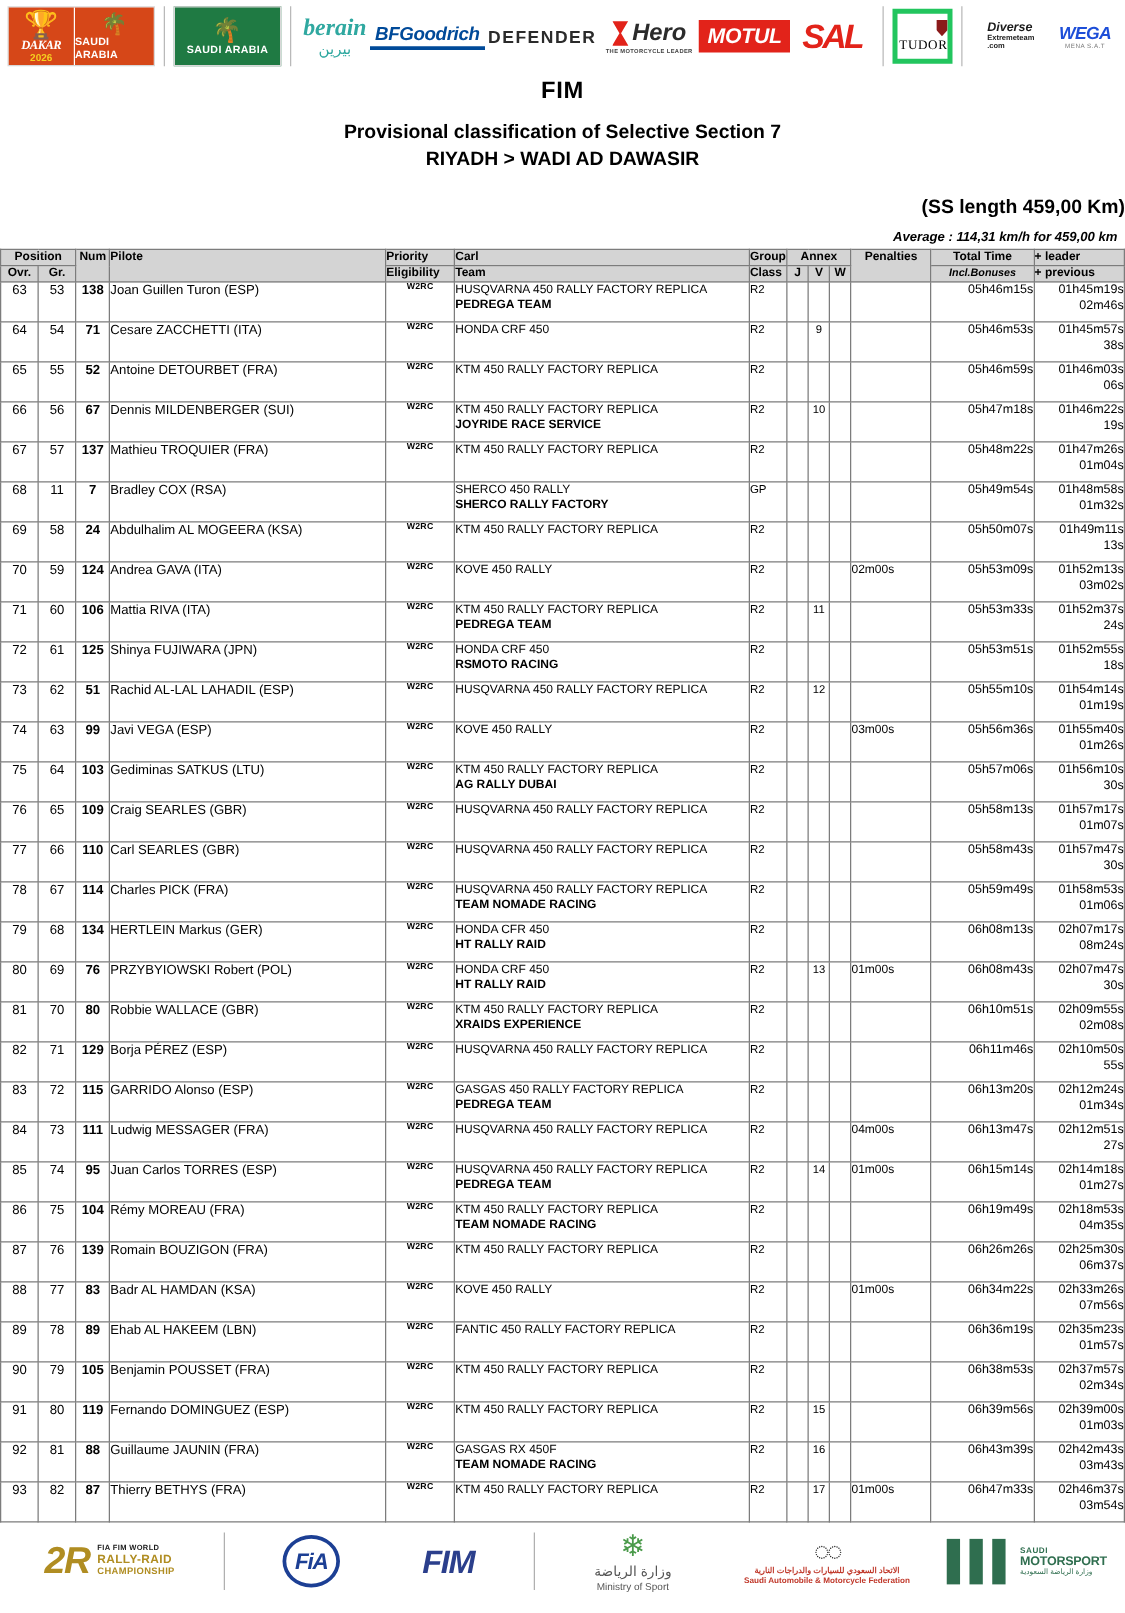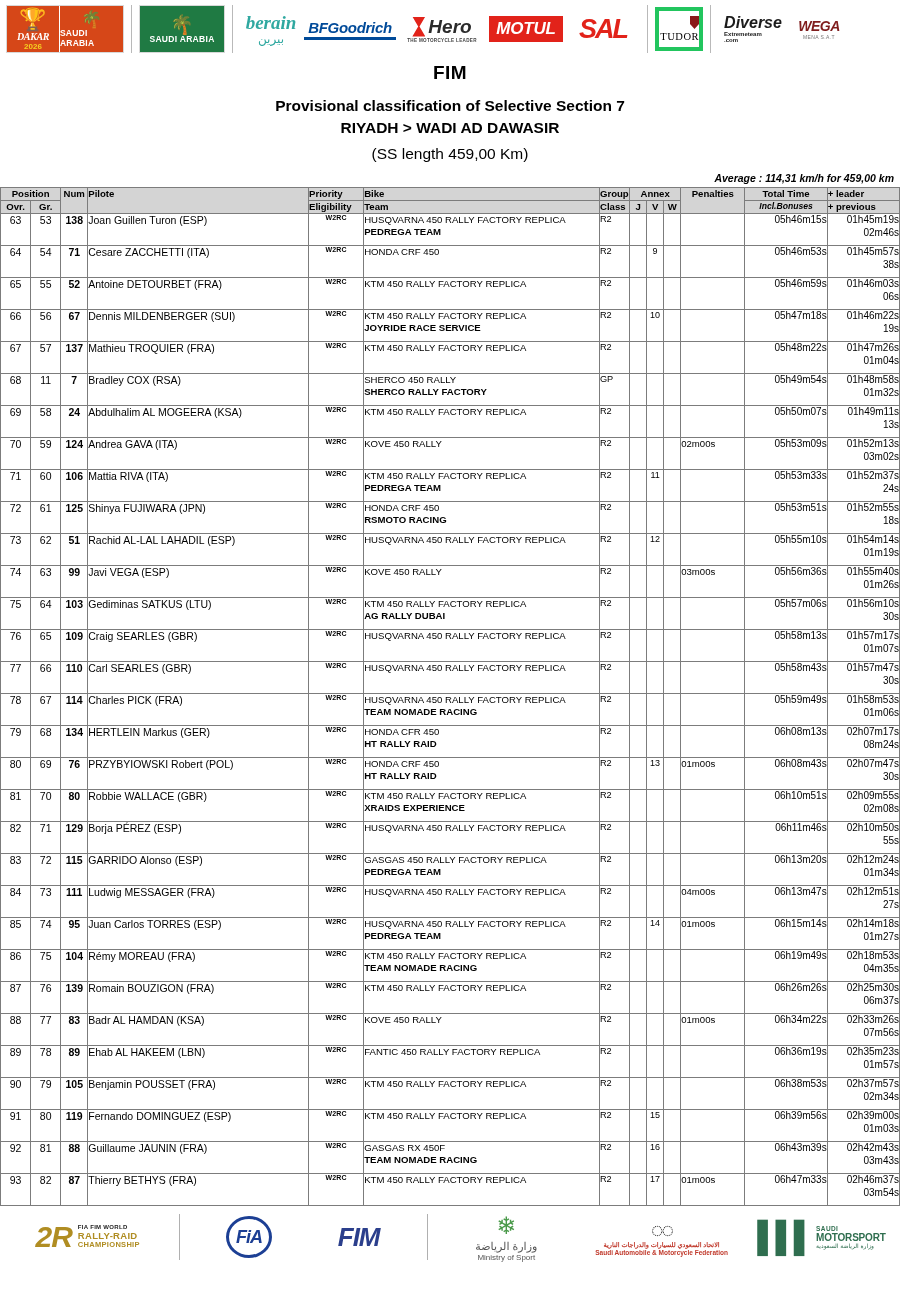--- a/index.html
+++ b/index.html
@@ -104,34 +104,34 @@
   .sal { color:#e2231a; font-weight:bold; font-style:italic; font-size:27px; letter-spacing:-2px; }
 
   .tudor {
     width:48px; height:44px; border:4px solid #22c55e; display:flex;
     flex-direction:column; align-items:flex-end; justify-content:center;
   }
   .tudor .shield { width:9px; height:13px; background:#8b1a1a; clip-path: polygon(0 0,100% 0,100% 62%,50% 100%,0 62%); }
   .tudor .t { font-family:"Liberation Serif", serif; font-size:10.5px; letter-spacing:.5px; margin-top:2px; }
 
   .diverse { line-height:1.0; }
-  .diverse .d1 { font-weight:bold; font-size:16px; font-style:italic; color:#1b1b1b; }
+  .diverse .d1 { font-weight:bold; font-size:10px; font-style:italic; color:#1b1b1b; }
   .diverse .d2 { font-size:6px; font-weight:bold; color:#1b1b1b; }
   .diverse .d3 { font-size:6px; font-weight:bold; color:#1b1b1b; }
 
   .wega { text-align:center; }
-  .wega .w1 { color:#7f1d1d; font-weight:bold; font-size:14px; font-style:italic; letter-spacing:-.5px; }
+  .wega .w1 { color:#1d4ed8; font-weight:bold; font-size:14px; font-style:italic; letter-spacing:-.5px; }
   .wega .w2 { font-size:5px; color:#777; letter-spacing:.4px; }
 
   
   .title-block { text-align:center; }
   .t-fim { font-size: 19px; font-weight: bold; margin-top: 6px; letter-spacing: .5px; }
   .t-prov { font-size: 15.5px; font-weight: bold; margin-top: 13px; }
   .t-route { font-size: 15.5px; font-weight: bold; margin-top: 4px; }
-  .t-ss { font-size: 15.5px; font-weight: normal; margin-top: 8px; }
+  .t-ss { font-size: 15.5px; font-weight: bold; margin-top: 20px; text-align: right; }
   .avg-line {
     text-align: right; font-size: 10.5px; font-weight: bold; font-style: italic;
     padding-right: 6px; margin-top: 9px; margin-bottom: 3px;
   }
 
   
   table.cls {
     width: 900px;
     border-collapse: collapse;
     table-layout: fixed;
@@ -264,20 +264,23 @@
     </div>
   </div>
 
   <div class="sp-cell bfg" style="width:96px;">
     <div style="width:92px;">
       <div class="t">BFGoodrich</div>
       <div class="u"></div>
     </div>
   </div>
 
+  <div class="sp-cell defender" style="width:102px;">
+    <span>DEFENDER</span>
+  </div>
 
   <div class="sp-cell hero" style="width:88px;">
     <div>
       <div class="row">
         <div class="mark"></div>
         <div class="nm">Hero</div>
       </div>
       <div class="sub">THE MOTORCYCLE LEADER</div>
     </div>
   </div>
@@ -341,21 +344,21 @@
     <col class="c-pen">
       <col class="c-tot">
       <col class="c-led">
   </colgroup>
   <thead>
     <tr>
       <th class="ctr" colspan="2">Position</th>
       <th rowspan="2" style="text-align:center;">Num</th>
       <th rowspan="2" style="vertical-align:top;margin-left:36px;">Pilote</th>
       <th>Priority</th>
-      <th>Bike</th>
+      <th>Carl</th>
       <th>Group</th>
       <th class="ctr" colspan="3">Annex</th>
       <th class="ctr" rowspan="2">Penalties</th>
       <th class="ctr">Total Time</th>
       <th>+ leader</th>
     </tr>
     <tr>
       <th class="ctr">Ovr.</th>
       <th class="ctr">Gr.</th>
       <th>Eligibility</th>

